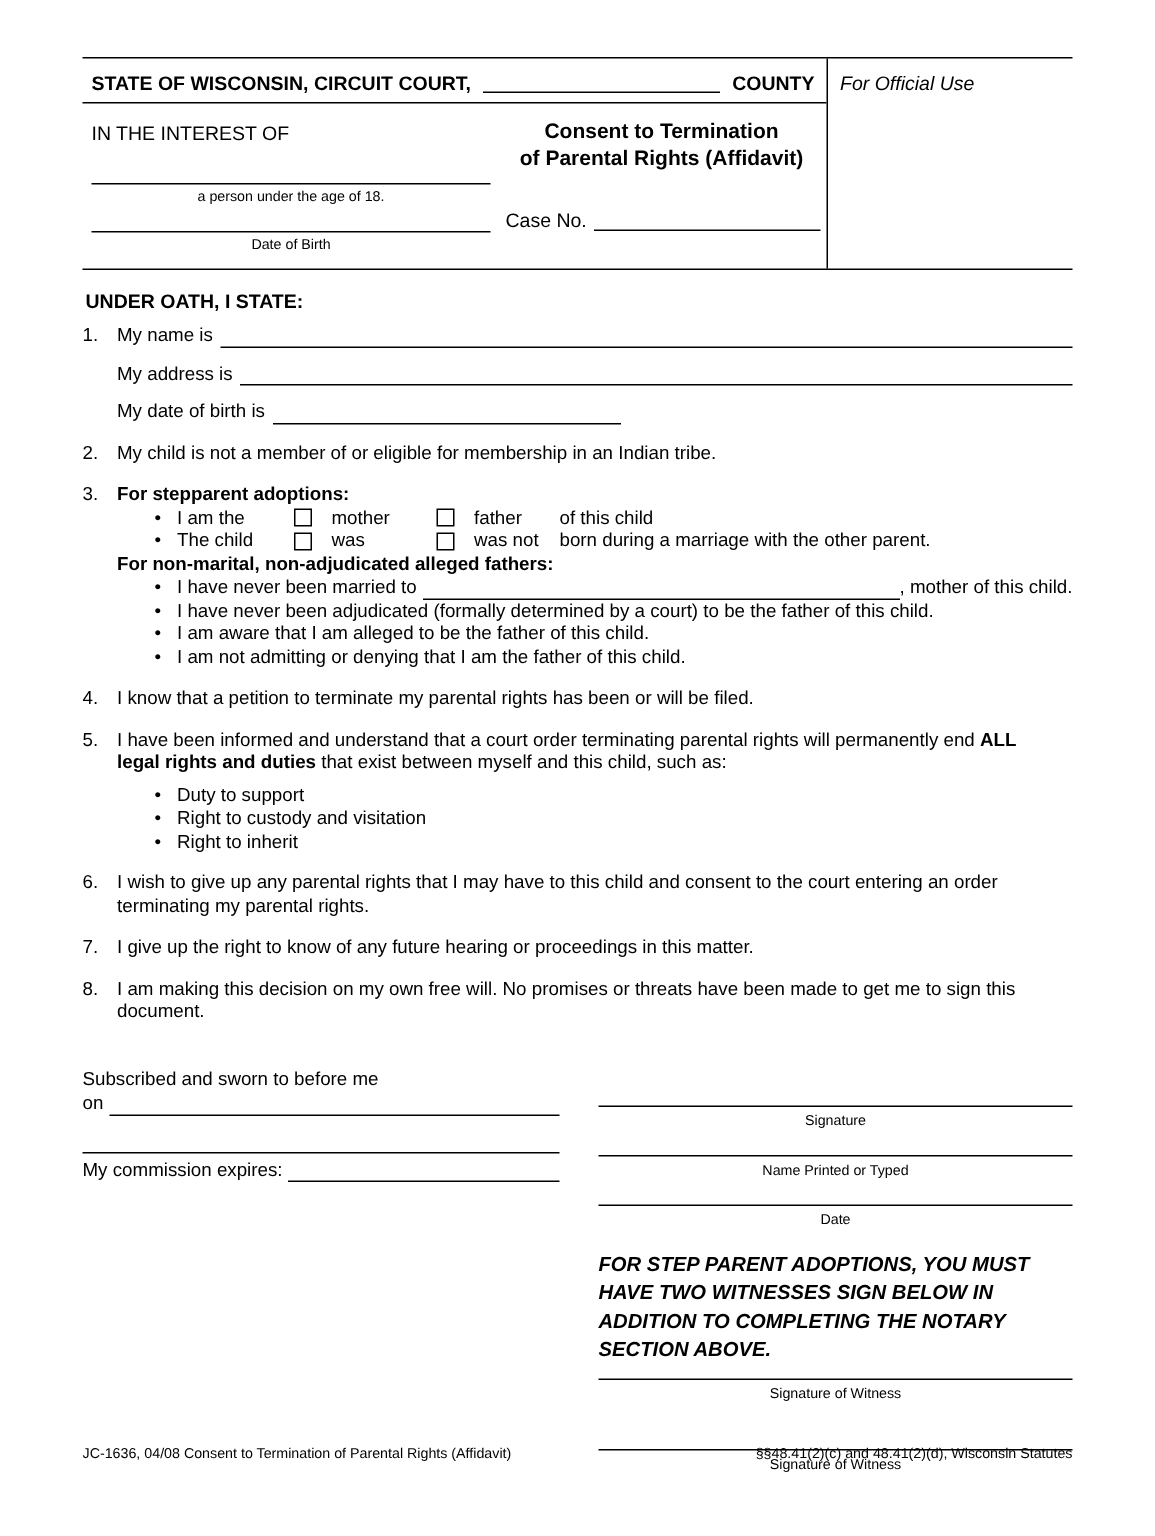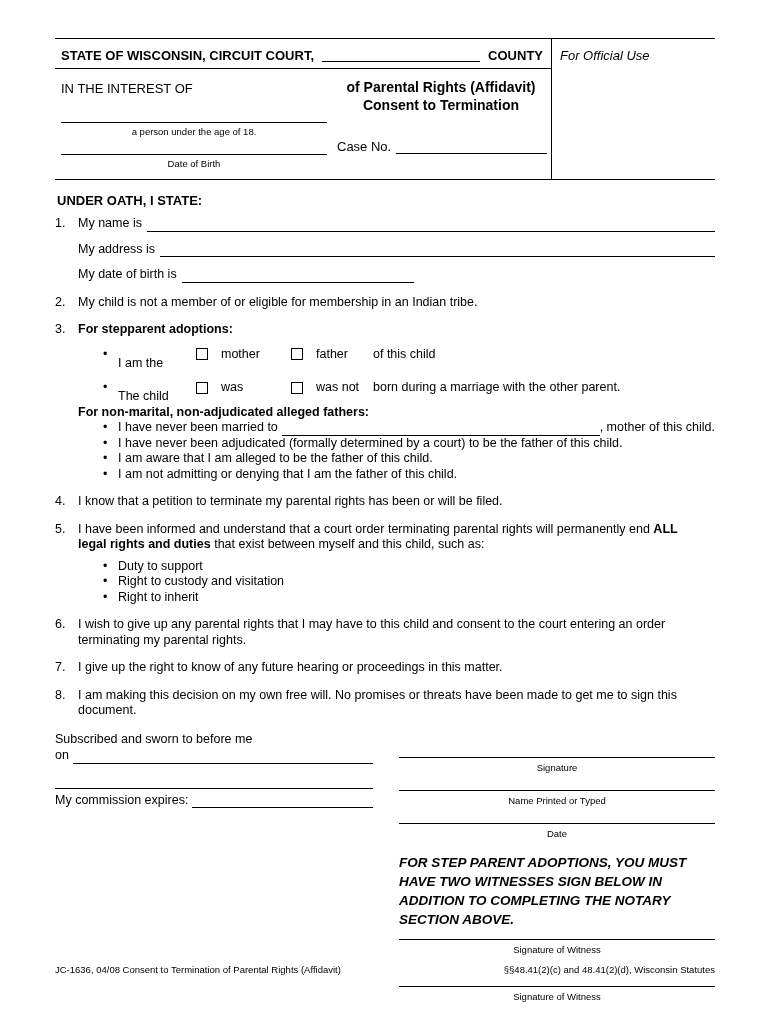--- a/index.html
+++ b/index.html
@@ -32,31 +32,31 @@
   .num { width:23px; flex-shrink:0; }
   .item-body { flex:1; min-width:0; }
   .fill-row { display:flex; align-items:flex-end; margin-bottom:10px; }
   .fill-row:last-child { margin-bottom:0; }
   .fill-blank { flex:1; border-bottom:1px solid #000; height:13px; margin-left:5px; }
   .fill-blank.fixed { flex:none; width:232px; }
   .b-heading { font-weight:bold; }
   .cb-row { display:flex; align-items:center; margin-left:25px; }
   .bdot { width:15px; flex-shrink:0; }
   .checkbox { width:12px; height:12px; border:1.4px solid #000; flex-shrink:0; margin-right:13px; background:#fff; }
-  .cb-lead { width:78px; flex-shrink:0;margin-top:18px; }
+  .cb-lead { width:78px; flex-shrink:0; }
   .cb-word1 { width:70px; flex-shrink:0; }
   .cb-word2 { width:57px; flex-shrink:0; }
   .bullet-row { display:flex; margin-left:25px; }
   .bullet-fill { display:flex; align-items:flex-end; }
   .bullet-fill .blank { flex:1; border-bottom:1px solid #000; height:13px; margin-left:4px; }
   .bullet-fill .tail { white-space:nowrap; }
   .sub-bullets { margin-top:6px; }
 
   
-  .sig-section { display:flex; margin-top:13px; font-size:12.5px; line-height:15.5px; }
+  .sig-section { display:flex; margin-top:29px; font-size:12.5px; line-height:15.5px; }
   .sig-left { width:318px; flex-shrink:0; }
   .sig-right { flex:1; margin-left:26px; }
   .on-row { display:flex; align-items:flex-end; margin-top:1px; }
   .on-blank { flex:1; border-bottom:1px solid #000; height:14px; margin-left:4px; }
   .notary-line { border-bottom:1px solid #000; height:25px; }
   .sig-caption { text-align:center; font-size:9.5px; padding-top:2px; }
   .commission-row { display:flex; align-items:flex-end; margin-top:4px; }
   .commission-blank { flex:1; border-bottom:1px solid #000; height:13px; margin-left:4px; }
   .sig-line-1 { border-bottom:1px solid #000; height:26px; }
   .sig-line-2 { border-bottom:1px solid #000; height:16px; }
@@ -83,22 +83,22 @@
           <span class="court-blank"></span>
           <span>COUNTY</span>
         </div>
         <div class="header-main">
           <div class="interest-label">IN THE INTEREST OF</div>
           <div class="person-blank"></div>
           <div class="person-caption">a person under the age of 18.</div>
           <div class="dob-blank"></div>
           <div class="dob-caption">Date of Birth</div>
           <div class="form-title">
+            <div>Consent to Termination</div>
             <div>of Parental Rights (Affidavit)</div>
-            <div>Consent to Termination</div>
           </div>
           <div class="case-row">
             <span>Case No.</span>
             <span class="case-blank"></span>
           </div>
         </div>
       </div>
       <div class="header-right">
         <span>For Official Use</span>
       </div>

